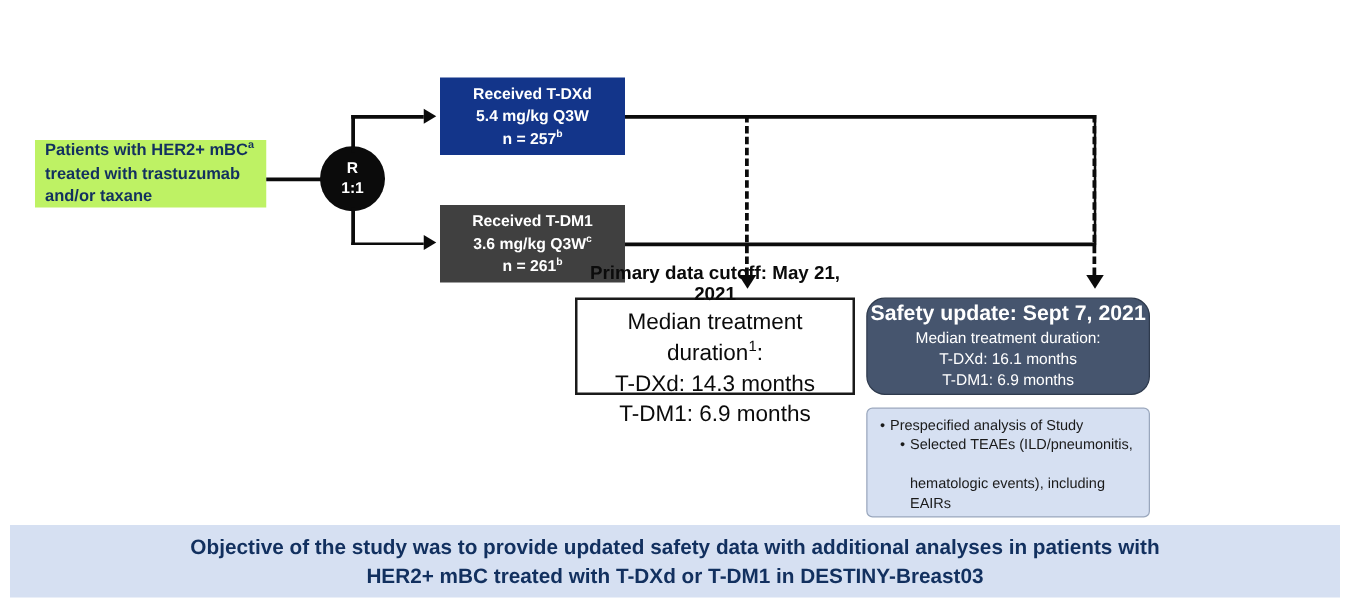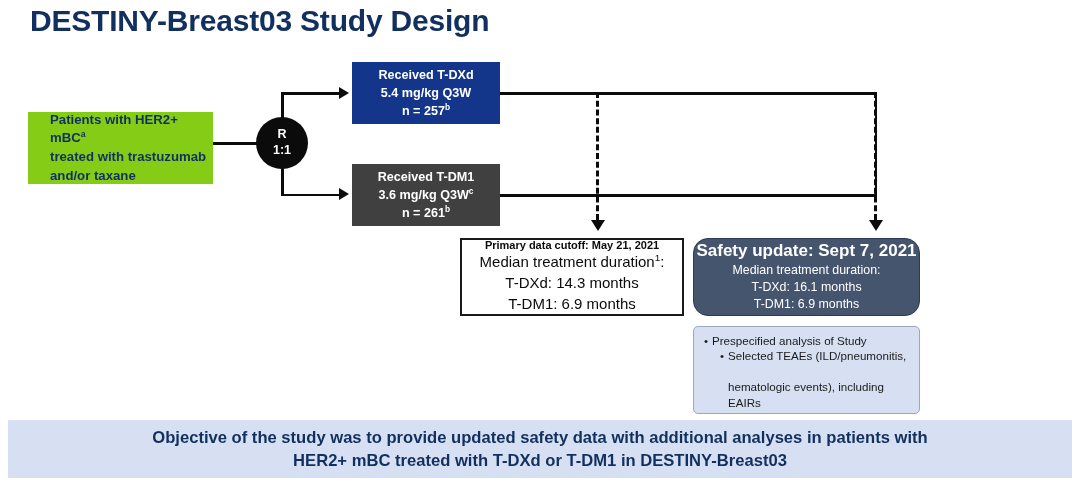--- a/index.html
+++ b/index.html
@@ -26,25 +26,25 @@
     font-size: 30px;
     font-weight: bold;
     color: #12305F;
     letter-spacing: -0.2px;
     white-space: nowrap;
   }
 
   
   #patients-box {
     left: 28px; top: 112px;
-    width: 185px; height: 72px;
-    background: #84cc16;
-    display: flex;
-    align-items: center;
-    padding-left: 22px;
+    width: 185px; height: 54px;
+    background: #bef264;
+    display: flex;
+    align-items: center;
+    padding-left: 8px;
   }
   #patients-box .txt {
     font-size: 13.2px;
     font-weight: bold;
     color: #12305F;
     line-height: 1.42;
   }
 
   
   #rand-node {
@@ -101,25 +101,25 @@
   #primary-box {
     left: 460px; top: 238px;
     width: 224px; height: 78px;
     background: #ffffff;
     border: 2.5px solid #1A1A1A;
     display: flex; flex-direction: column;
     align-items: center; justify-content: center;
     text-align: center;
   }
   #primary-box .head {
-    font-size: 11px; font-weight: bold; color: #0B0B0B;
+    font-size: 15px; font-weight: bold; color: #0B0B0B;
     margin-bottom: 1px;
   }
   #primary-box .line {
-    font-size: 15px; color: #0B0B0B; line-height: 1.38;
+    font-size: 18px; color: #0B0B0B; line-height: 1.38;
   }
 
   #safety-box {
     left: 693px; top: 238px;
     width: 227px; height: 78px;
     background: #46556E;
     border: 1px solid #2E3A4D;
     border-radius: 15px;
     display: flex; flex-direction: column;
     align-items: center; justify-content: center;
@@ -168,21 +168,20 @@
     color: #12305F;
     line-height: 1.4;
   }
   sup { font-size: 0.66em; vertical-align: super; line-height: 0; }
 </style>
 </head>
 <body>
 
 <div id="canvas">
 
-  <div class="abs" id="title">DESTINY-Breast03 Study Design</div>
 
   <div class="abs" id="patients-box">
     <div class="txt">
       <span>Patients with HER2+ mBC</span><sup>a</sup><br>
       <span>treated with trastuzumab</span><br>
       <span>and/or taxane</span>
     </div>
   </div>
 
   <div class="abs hline" style="left:213px; top:142px; width:45px;"></div>

